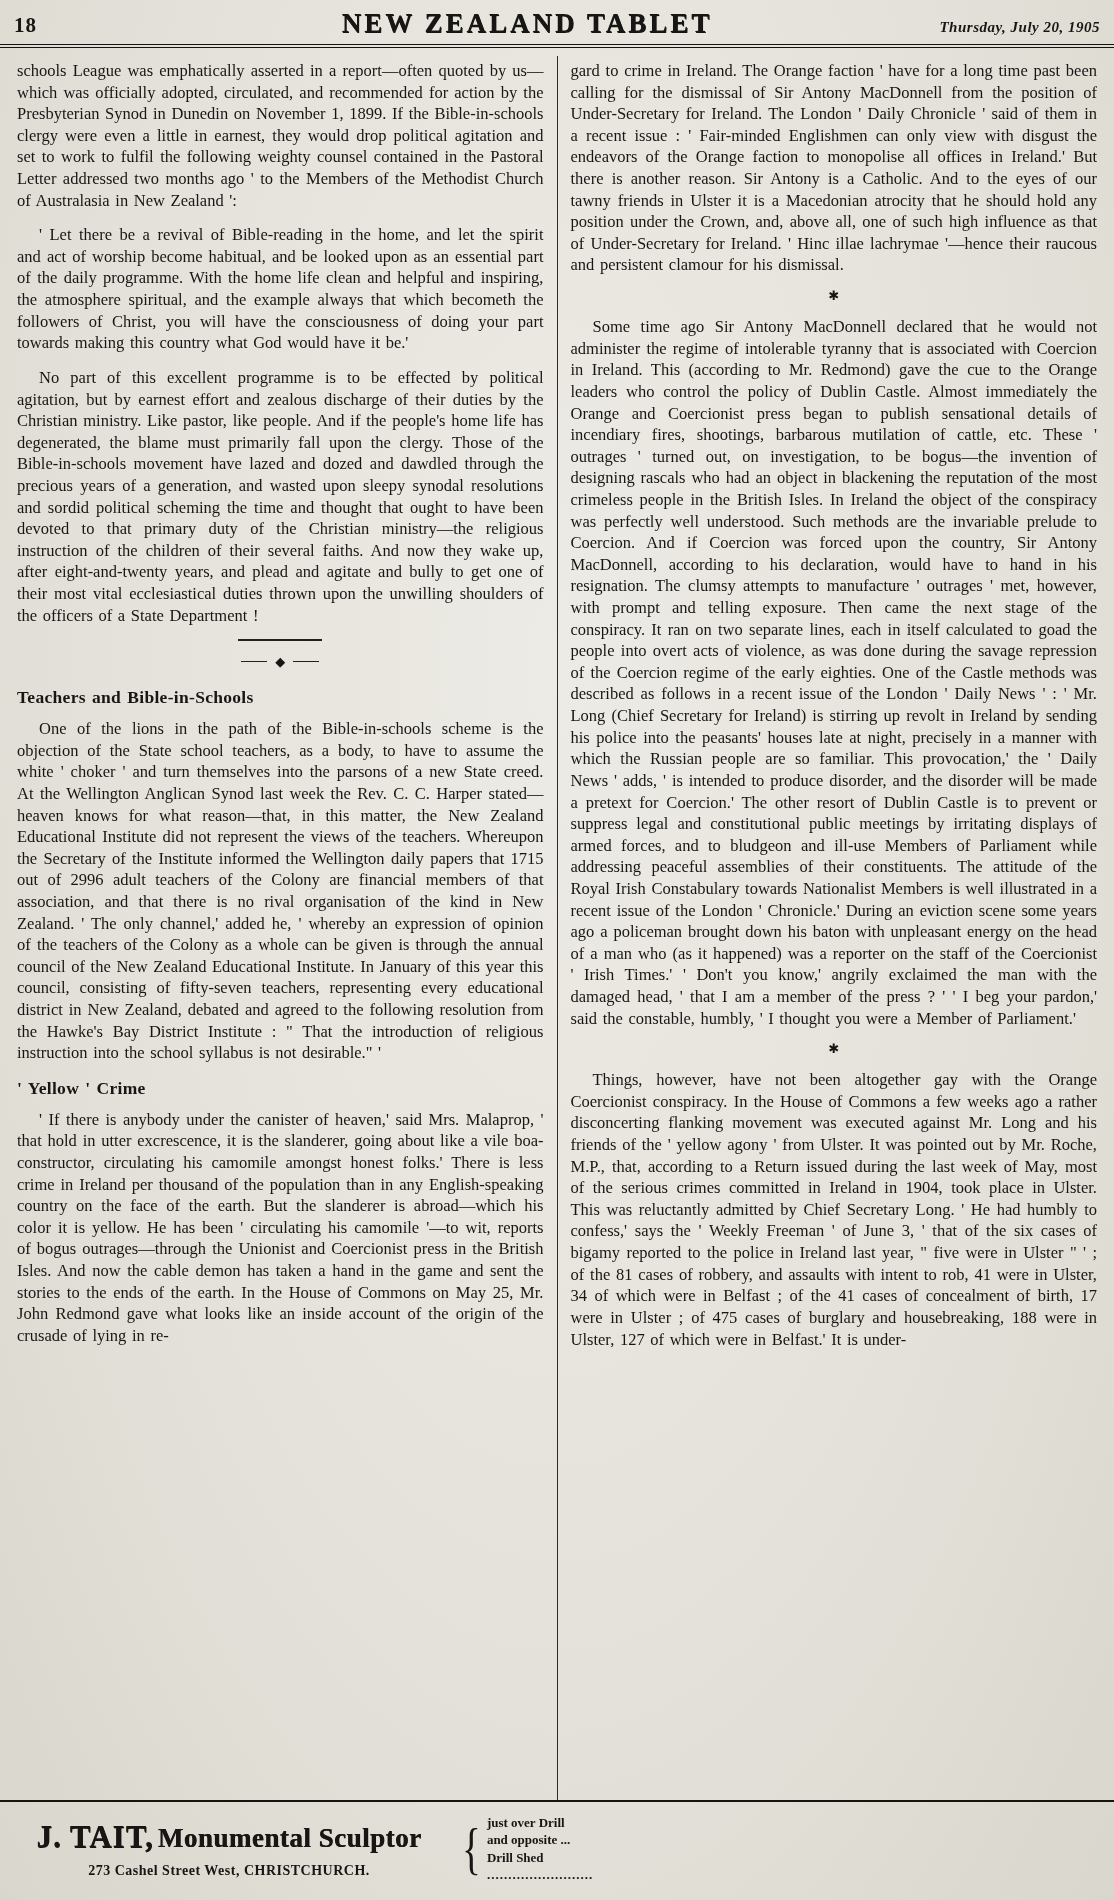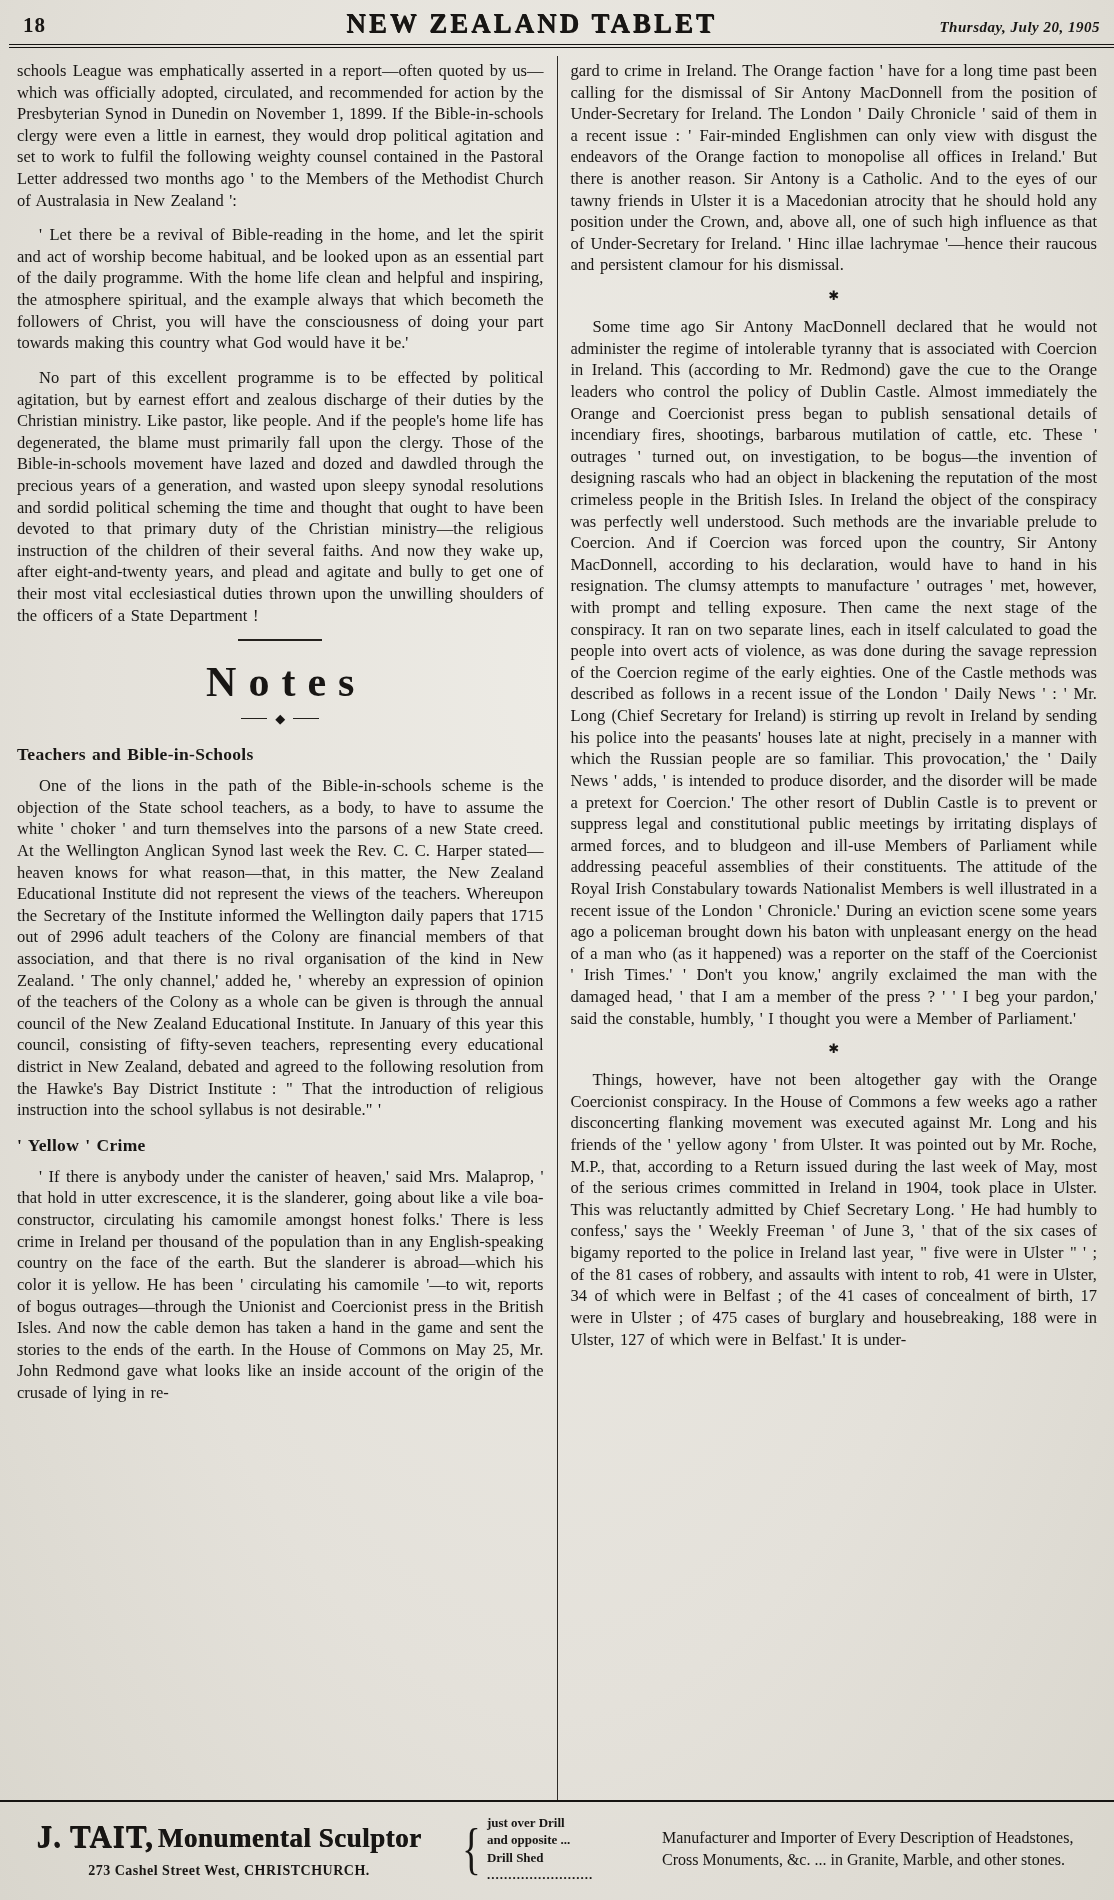--- a/index.html
+++ b/index.html
@@ -19,21 +19,20 @@
     flex-direction: column;
   }
 
   
   .masthead {
     display: flex;
     align-items: baseline;
     justify-content: flex-start;
     padding: 8px 14px 5px 14px;
     border-bottom: 4px double #161412;
-    margin-left: 9px;
   }
   .page-num {
     font-size: 21px;
     font-weight: bold;
     letter-spacing: 1px;
     width: 120px;
   }
   .paper-title {
     font-size: 27px;
     font-weight: bold;
@@ -187,21 +186,20 @@
 
   <main class="columns">
 
     <section class="col">
       <p class="para">schools League was emphatically asserted in a report—often quoted by us—which was officially adopted, circulated, and recommended for action by the Presbyterian Synod in Dunedin on November 1, 1899. If the Bible-in-schools clergy were even a little in earnest, they would drop political agitation and set to work to fulfil the following weighty counsel contained in the Pastoral Letter addressed two months ago ' to the Members of the Methodist Church of Australasia in New Zealand ':</p>
       <p class="para indent">' Let there be a revival of Bible-reading in the home, and let the spirit and act of worship become habitual, and be looked upon as an essential part of the daily programme. With the home life clean and helpful and inspiring, the atmosphere spiritual, and the example always that which becometh the followers of Christ, you will have the consciousness of doing your part towards making this country what God would have it be.'</p>
       <p class="para indent">No part of this excellent programme is to be effected by political agitation, but by earnest effort and zealous discharge of their duties by the Christian ministry. Like pastor, like people. And if the people's home life has degenerated, the blame must primarily fall upon the clergy. Those of the Bible-in-schools movement have lazed and dozed and dawdled through the precious years of a generation, and wasted upon sleepy synodal resolutions and sordid political scheming the time and thought that ought to have been devoted to that primary duty of the Christian ministry—the religious instruction of the children of their several faiths. And now they wake up, after eight-and-twenty years, and plead and agitate and bully to get one of their most vital ecclesiastical duties thrown upon the unwilling shoulders of the officers of a State Department !</p>
 
       <div class="end-rule"></div>
 
-      <h2 class="notes-heading">Notes</h2>
       <div class="ornament">
         <span class="orn-line"></span>
         <span class="orn-glyph">◆</span>
         <span class="orn-line"></span>
       </div>
 
       <h3 class="sub-heading">Teachers and Bible-in-Schools</h3>
       <p class="para indent">One of the lions in the path of the Bible-in-schools scheme is the objection of the State school teachers, as a body, to have to assume the white ' choker ' and turn themselves into the parsons of a new State creed. At the Wellington Anglican Synod last week the Rev. C. C. Harper stated—heaven knows for what reason—that, in this matter, the New Zealand Educational Institute did not represent the views of the teachers. Whereupon the Secretary of the Institute informed the Wellington daily papers that 1715 out of 2996 adult teachers of the Colony are financial members of that association, and that there is no rival organisation of the kind in New Zealand. ' The only channel,' added he, ' whereby an expression of opinion of the teachers of the Colony as a whole can be given is through the annual council of the New Zealand Educational Institute. In January of this year this council, consisting of fifty-seven teachers, representing every educational district in New Zealand, debated and agreed to the following resolution from the Hawke's Bay District Institute : " That the introduction of religious instruction into the school syllabus is not desirable." '</p>
 
       <h3 class="sub-heading">' Yellow ' Crime</h3>
@@ -232,16 +230,15 @@
     <div class="ad-mid">
       <span class="brace">{</span>
       <div class="mid-lines">
         <div>just over Drill</div>
         <div>and opposite ...</div>
         <div>Drill Shed</div>
         <div class="dots">.........................</div>
       </div>
     </div>
 
-    <div class="ad-right">Manufacturer and Importer of Every Description of Headstones, Cross Monuments, &amp;c. ... in Granite, Marble, and other stones.</div>
   </footer>
 
 </div>
 
 </body></html>

